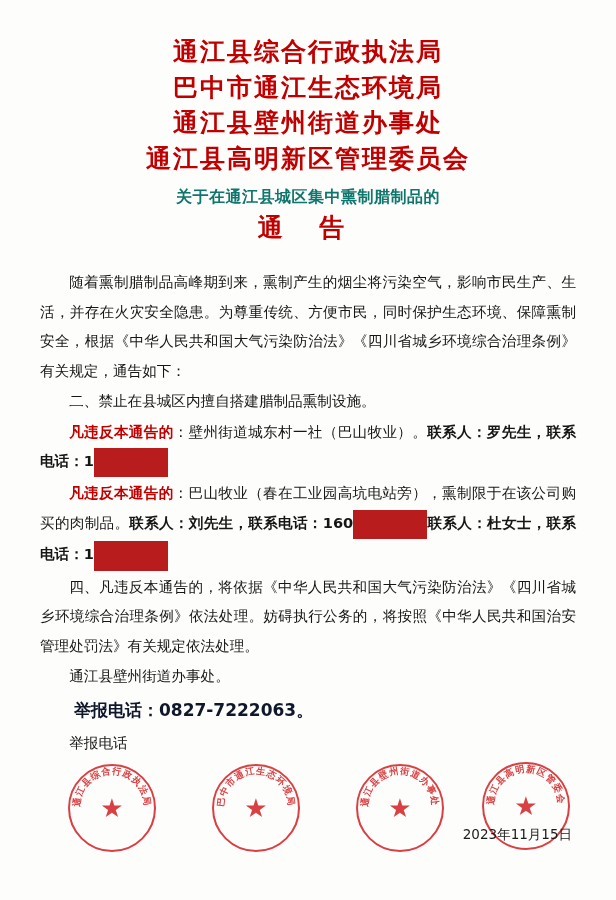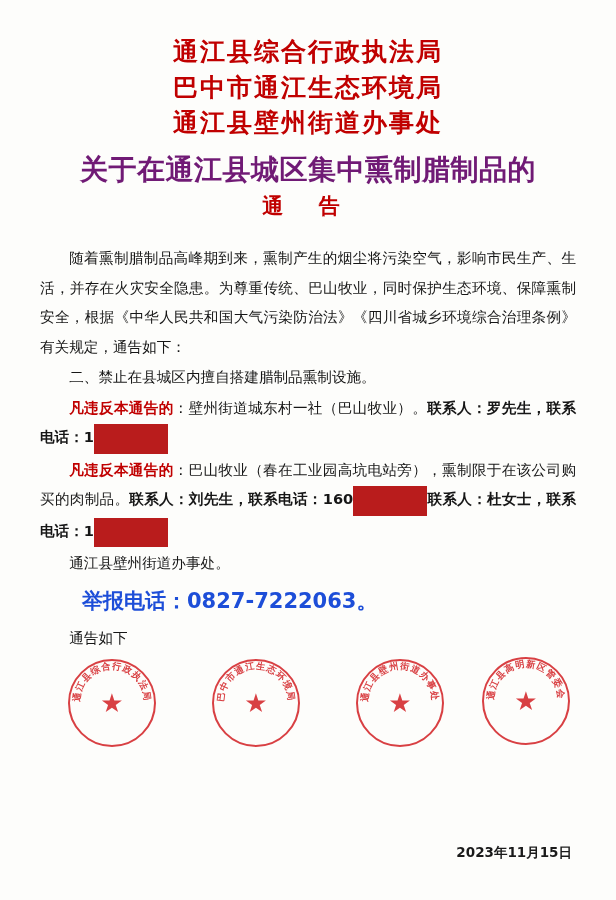--- a/index.html
+++ b/index.html
@@ -29,32 +29,32 @@
   }
   .org-line {
     color: #c00000;
     font-weight: bold;
     font-size: 25px;
     letter-spacing: 2px;
     line-height: 1.42;
     white-space: nowrap;
   }
   .title-line {
-    color: #701a75;
-    font-weight: bold;
-    font-size: 28px;
+    color: #0f766e;
+    font-weight: bold;
+    font-size: 16px;
     letter-spacing: 0.5px;
     line-height: 1.45;
     margin-top: 9px;
     white-space: nowrap;
   }
   .title-line2 {
     color: #c00000;
     font-weight: bold;
-    font-size: 21px;
+    font-size: 25px;
     letter-spacing: 14px;
     line-height: 1.4;
     margin-top: 2px;
   }
   .body-text {
     margin-top: 22px;
     font-size: 14.6px;
     line-height: 2.02;
     color: #161616;
     text-align: justify;
@@ -75,23 +75,23 @@
   }
   .redact {
     display: inline-block;
     background: #b91c1c;
     color: transparent;
     width: 74px;
     vertical-align: baseline;
     font-family: Liberation Mono, monospace;
   }
   .tip-line {
-    color: #1d4ed8;
-    font-weight: bold;
-    font-size: 21px;
+    color: #0f172a;
+    font-weight: bold;
+    font-size: 17px;
     margin-top: 2px;
   }
   .stamps {
     position: relative;
     height: 96px;
     margin-top: 4px;
   }
   .stamp {
     position: absolute;
     width: 84px;
@@ -119,65 +119,66 @@
   .arc text {
     font-size: 9.2px;
     fill: #d4262a;
     font-family: "DejaVu Sans", "Liberation Sans", sans-serif;
     font-weight: bold;
     letter-spacing: 1px;
   }
   .date-line {
     position: absolute;
     right: 44px;
-    bottom: 38px;
+    bottom: 56px;
     font-size: 13.5px;
     color: #1a1a1a;
-    font-weight: bold;
   }
   .s1 { left: 28px; top: 2px; }
   .s2 { left: 172px; top: 2px; }
   .s3 { left: 316px; top: 2px; }
   .s4 { left: 442px; top: 0px; }
 </style>
 </head>
 <body>
 
 <div class="page">
 
   <div class="heading-block">
     <div class="org-line">通江县综合行政执法局</div>
     <div class="org-line">巴中市通江生态环境局</div>
     <div class="org-line">通江县壁州街道办事处</div>
+    <div class="org-line">通江县高明新区管理委员会</div>
     <div class="title-line">关于在通江县城区集中熏制腊制品的</div>
     <div class="title-line2">通  告</div>
   </div>
 
   <div class="body-text">
 
-    <p class="para indent">随着熏制腊制品高峰期到来，熏制产生的烟尘将污染空气，影响市民生产、生活，并存在火灾安全隐患。为尊重传统、巴山牧业，同时保护生态环境、保障熏制安全，根据《中华人民共和国大气污染防治法》《四川省城乡环境综合治理条例》有关规定，通告如下：</p>
+    <p class="para indent">随着熏制腊制品高峰期到来，熏制产生的烟尘将污染空气，影响市民生产、生活，并存在火灾安全隐患。为尊重传统、方便市民，同时保护生态环境、保障熏制安全，根据《中华人民共和国大气污染防治法》《四川省城乡环境综合治理条例》有关规定，通告如下：</p>
 
 
     <p class="para indent">二、禁止在县城区内擅自搭建腊制品熏制设施。</p>
 
 
     <p class="para indent">
       <span class="point-label">凡违反本通告的</span><span>：壁州街道城东村一社（巴山牧业）。</span><span class="bold">联系人：罗先生，联系电话：</span><span class="bold">1</span><span class="redact">000000</span>
     </p>
 
     <p class="para indent">
       <span class="point-label">凡违反本通告的</span><span>：巴山牧业（春在工业园高坑电站旁），熏制限于在该公司购买的肉制品。</span><span class="bold">联系人：刘先生，联系电话：</span><span class="bold">160</span><span class="redact">000000</span><span class="bold">联系人：杜女士，联系电话：</span><span class="bold">1</span><span class="redact">000000</span>
     </p>
 
+    <p class="para indent">四、凡违反本通告的，将依据《中华人民共和国大气污染防治法》《四川省城乡环境综合治理条例》依法处理。妨碍执行公务的，将按照《中华人民共和国治安管理处罚法》有关规定依法处理。</p>
 
     <p class="para indent">通江县壁州街道办事处。</p>
 
     <p class="para indent tip-line">举报电话：0827-7222063。</p>
 
-    <p class="para indent">通告如下</p>
+    <p class="para indent">举报电话</p>
   </div>
 
   <div class="stamps">
 
     <div class="stamp s1">
       <svg class="arc" viewBox="0 0 84 84">
         <defs>
             <path id="arc1" d="M 11,48 A 32,32 0 1 1 73,48"></path>
           </defs>
         <text><textPath href="#arc1" startOffset="6%">通江县综合行政执法局</textPath></text>

